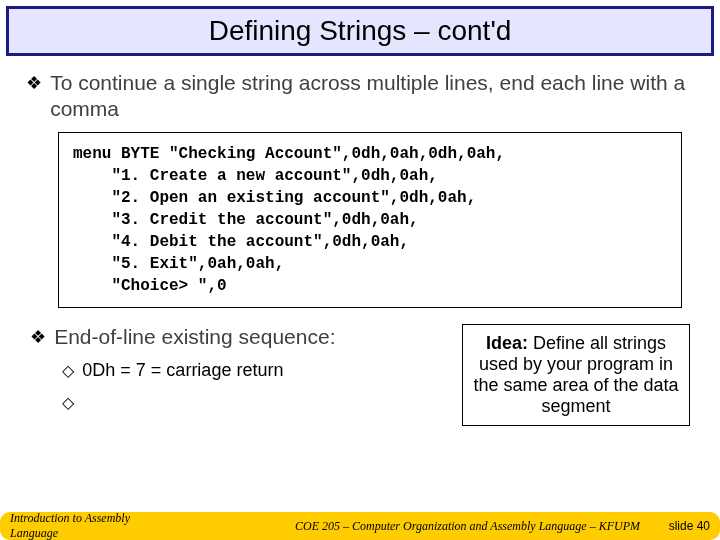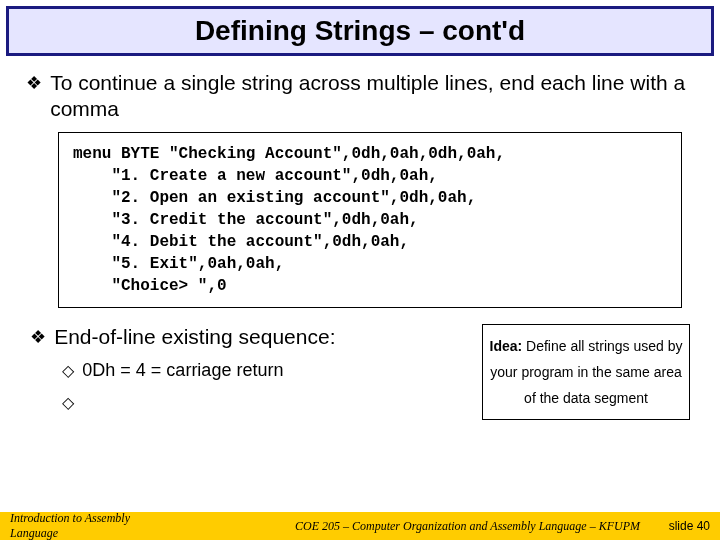--- a/index.html
+++ b/index.html
@@ -14,41 +14,41 @@
   .title-bar {
     background: #1a1a80;
     padding: 3px;
   }
   .title-inner {
     background: #e5e5ff;
     text-align: center;
     padding: 6px 0;
     font-family: "Comic Sans MS", cursive, sans-serif;
     font-size: 28px;
-    font-weight: bold;
+    font-weight: normal;
     color: #000;
   }
   .content {
     padding: 14px 20px 0 20px;
   }
   .bullet-row {
     display: flex;
     align-items: flex-start;
     margin-bottom: 10px;
   }
   .diamond {
     font-size: 18px;
     line-height: 26px;
     margin-right: 8px;
     color: #000;
   }
   .bullet-text {
     font-size: 21px;
     line-height: 26px;
-    color: #000000;
+    color: #404040;
   }
   .code-box {
     border: 1px solid #000;
     margin: 6px 12px 16px 32px;
     padding: 10px 14px;
     font-family: "Courier New", monospace;
     font-size: 16px;
     font-weight: bold;
     line-height: 22px;
     white-space: pre;
@@ -64,41 +64,42 @@
     margin: 10px 0 0 32px;
     font-size: 18px;
   }
   .sub-bullet .open-diamond {
     margin-right: 8px;
     font-size: 16px;
     line-height: 22px;
   }
   .idea-box {
     border: 1px solid #000;
-    width: 208px;
+    width: 228px;
     padding: 8px 6px;
-    font-size: 14px;
-    line-height: 26px;
+    font-size: 18px;
+    line-height: 21px;
     text-align: center;
   }
   .idea-box .idea-label { font-weight: bold; }
   .footer {
     position: absolute;
     bottom: 0;
     left: 0;
     right: 0;
     height: 28px;
     background: #ffcc00;
     display: flex;
     align-items: center;
     font-family: "Times New Roman", serif;
     font-style: italic;
     font-size: 12px;
     color: #000;
     padding: 0 10px;
+    border-radius: 10px;
   }
   .footer-left { flex: 0 0 170px; }
   .footer-mid { flex: 1; text-align: right; margin-left: 40px; }
   .footer-right { flex: 0 0 70px; text-align: right; font-style: normal; font-family: Arial; }
 </style>
 </head>
 <body>
 
 <div class="title-bar">
   <div class="title-inner">Defining Strings – cont'd</div>
@@ -120,21 +121,21 @@
     "Choice&gt; ",0</div>
 
   <div class="lower">
     <div class="left-col">
       <div class="bullet-row">
         <span class="diamond">❖</span>
         <span class="bullet-text">End-of-line existing sequence:</span>
       </div>
       <div class="sub-bullet">
         <span class="open-diamond">◇</span>
-        <span>0Dh = 4 = carriage return</span>
+        <span>0Dh = 7 = carriage return</span>
       </div>
       <div class="sub-bullet">
         <span class="open-diamond">◇</span>
       </div>
     </div>
     <div class="idea-box">
       <span class="idea-label">Idea:</span><span> Define all strings used by your program in the same area of the data segment</span>
     </div>
   </div>
 

